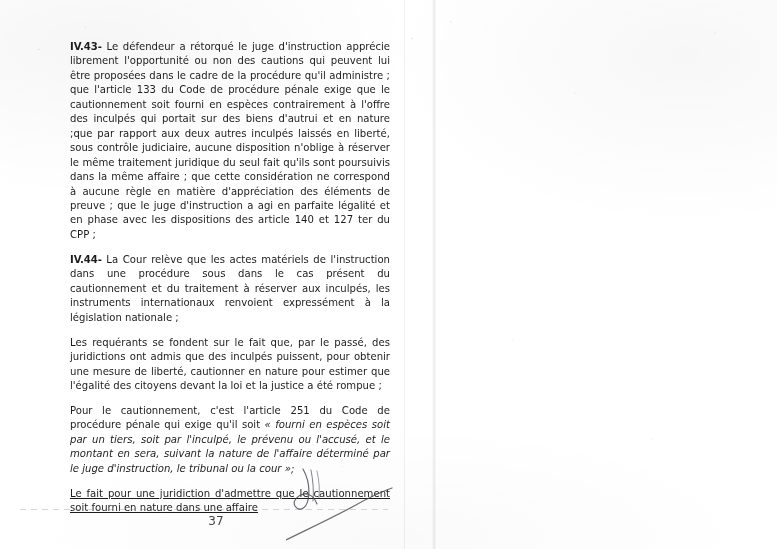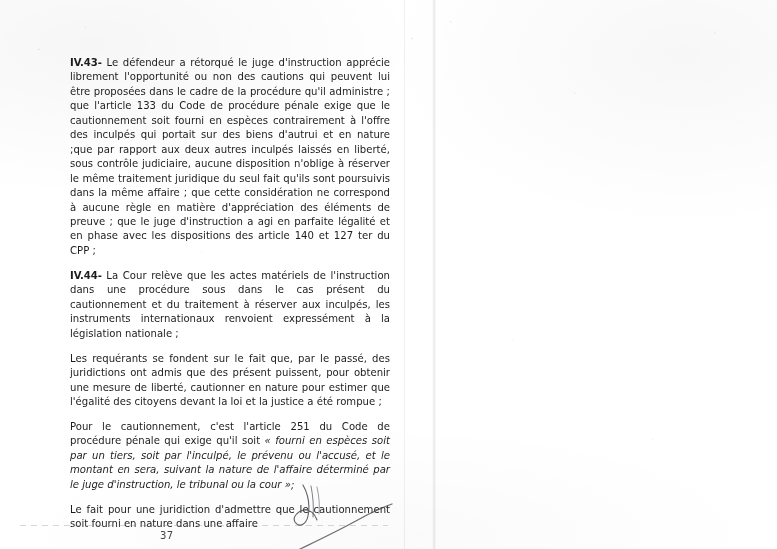--- a/index.html
+++ b/index.html
@@ -42,53 +42,53 @@
       rgba(0,0,0,0) 0%, rgba(110,110,110,.10) 40%,
       rgba(110,110,110,.16) 55%, rgba(0,0,0,0) 100%);
     pointer-events:none;
   }
   #gutter2{
     position:absolute;left:404px;top:0;width:1px;height:549px;
     background:rgba(140,140,140,.13);
     pointer-events:none;
   }
 
-  .page{position:absolute;top:16px;height:494px;}
+  .page{position:absolute;top:0;height:494px;}
   #page-left{left:0;width:420px;}
   #page-right{left:420px;width:357px;}
 
   .col{
     position:absolute;
     color:#1c1c1c;
     font-size:10.1px;
     line-height:14.45px;
     text-align:justify;
     text-justify:inter-word;
     -webkit-font-smoothing:antialiased;
   }
   #col-left{left:70px;top:40px;width:320px;}
 
   .para{margin:0 0 10.5px 0;}
-  .para:last-child{margin-bottom:4px;}
+  .para:last-child{margin-bottom:4px;text-decoration:underline;}
   .para b{font-weight:bold;letter-spacing:-.1px;}
   .ital{font-style:italic;margin-top:29px;}
 
   
   .footrule{
     position:absolute;height:1px;
     background:repeating-linear-gradient(to right,
       rgba(120,120,120,.30) 0 6px, rgba(120,120,120,0) 6px 11px);
   }
   #footrule-left{left:20px;top:509px;width:368px;}
 
   .folio{
     position:absolute;
-    font-size:10px;color:#444;
+    font-size:12px;color:#444;
     letter-spacing:.3px;
-    text-align:left;
+    text-align:right;
   }
   #folio-left{left:160px;top:514px;width:64px;}
 
   
   .ink{position:absolute;pointer-events:none;}
   #ink-left{left:286px;top:468px;width:120px;height:81px;}
 </style>
 </head>
 <body>
 
@@ -98,21 +98,21 @@
 <div id="gutter"></div>
 
 <div class="page" id="page-left">
 
   <div class="col" id="col-left">
 
     <p class="para"><b>IV.43-</b><span> Le défendeur a rétorqué le juge d'instruction apprécie librement l'opportunité ou non des cautions qui peuvent lui être proposées dans le cadre de la procédure qu'il administre ; que l'article 133 du Code de procédure pénale exige que le cautionnement soit fourni en espèces contrairement à l'offre des inculpés qui portait sur des biens d'autrui et en nature ;que par rapport aux deux autres inculpés laissés en liberté, sous contrôle judiciaire, aucune disposition n'oblige à réserver le même traitement juridique du seul fait qu'ils sont poursuivis dans la même affaire ; que cette considération ne correspond à aucune règle en matière d'appréciation des éléments de preuve ; que le juge d'instruction a agi en parfaite légalité et en phase avec les dispositions des article 140 et 127 ter du CPP ;</span></p>
 
     <p class="para"><b>IV.44-</b><span> La Cour relève que les actes matériels de l'instruction dans une procédure sous dans le cas présent du cautionnement et du traitement à réserver aux inculpés, les instruments internationaux renvoient expressément à la législation nationale ;</span></p>
 
-    <p class="para"><span>Les requérants se fondent sur le fait que, par le passé, des juridictions ont admis que des présent puissent, pour obtenir une mesure de liberté, cautionner en nature pour estimer que l'égalité des citoyens devant la loi et la justice a été rompue ;</span></p>
+    <p class="para"><span>Les requérants se fondent sur le fait que, par le passé, des juridictions ont admis que des inculpés puissent, pour obtenir une mesure de liberté, cautionner en nature pour estimer que l'égalité des citoyens devant la loi et la justice a été rompue ;</span></p>
 
     <p class="para"><span>Pour le cautionnement, c'est l'article 251 du Code de procédure pénale qui exige qu'il soit </span><span class="ital">« fourni en espèces soit par un tiers, soit par l'inculpé, le prévenu ou l'accusé, et le montant en sera, suivant la nature de l'affaire déterminé par le juge d'instruction, le tribunal ou la cour »;</span></p>
 
     <p class="para"><span>Le fait pour une juridiction d'admettre que le cautionnement soit fourni en nature dans une affaire</span></p>
 
   </div>
 
   <div class="footrule" id="footrule-left"></div>
   <div class="folio" id="folio-left">37</div>
 

